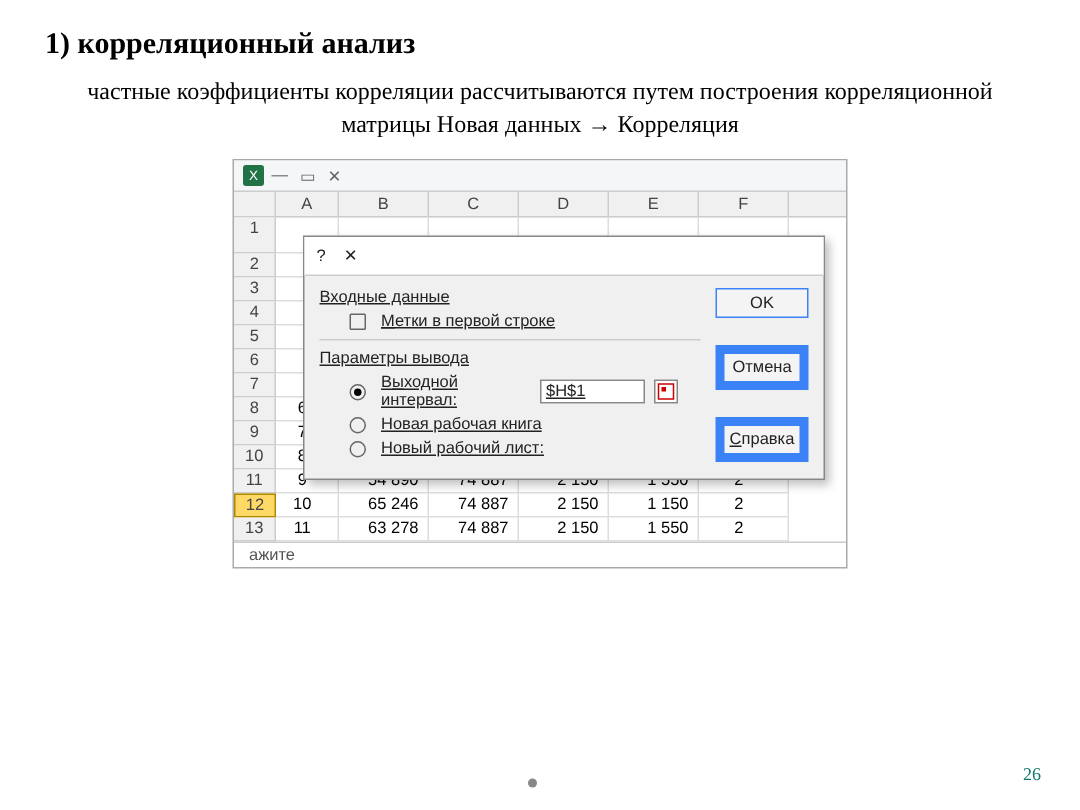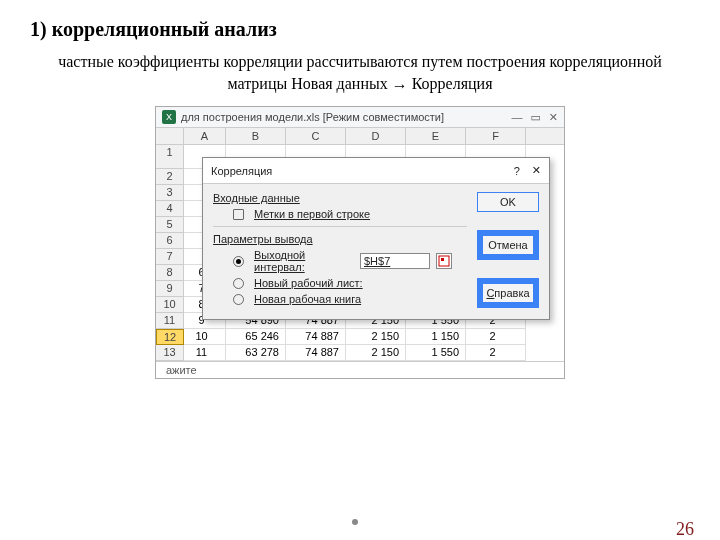--- a/index.html
+++ b/index.html
@@ -41,34 +41,33 @@
   .radio, .checkbox { width: 11px; height: 11px; border: 1px solid #666; display: inline-block; margin-right: 4px; vertical-align: middle; }
   .radio { border-radius: 50%; position: relative; }
   .radio.checked::after { content: ""; position: absolute; top: 2px; left: 2px; width: 5px; height: 5px; background: #000; border-radius: 50%; }
   .checkbox { border-radius: 1px; }
   .btn { background: #f4f4f4; border: 6px solid #3b82f6; padding: 3px 0; text-align: center; cursor: default; }
   .btn.default { border: 1px solid #3b82f6; }
   .underline { text-decoration: underline; }
   .sep { height: 1px; background: #ccc; margin: 6px 0; }
   .option-sub { margin-left: 20px; }
 
-  .page-number { position: absolute; bottom: 0; right: 26px; font-family: Georgia, serif; font-size: 18px; color: #7f1d1d; }
+  .page-number { position: absolute; bottom: 16px; right: 26px; font-family: Georgia, serif; font-size: 12px; color: #0f766e; }
   .dot { position: absolute; bottom: 15px; left: 352px; width: 6px; height: 6px; background: #888; border-radius: 50%; }
 </style>
 </head>
 <body>
 
 <div class="page">
   <div class="heading">1) корреляционный анализ</div>
   <div class="subtext">частные коэффициенты корреляции рассчитываются путем построения корреляционной матрицы Новая данных → Корреляция</div>
 
   <div class="excel-window">
     <div class="excel-header">
       <div class="excel-icon">X</div>
-      <div class="excel-title">для построения модели.xls  [Режим совместимости]</div>
       <div class="win-controls">
         <span>—</span>
         <span>▭</span>
         <span>✕</span>
       </div>
     </div>
 
     <div class="col-headers">
       <div></div>
       <div>A</div>
@@ -196,51 +195,50 @@
           <div class="cell">2 150</div>
           <div class="cell">1 550</div>
           <div class="cell center">2</div>
         </div>
       </div>
 
     <div class="footer-truncated">ажите</div>
 
     <div class="dialog">
       <div class="dialog-title">
-        <span class="dialog-title-text">Корреляция</span>
         <span style="margin-right:12px;">?</span>
         <span>✕</span>
       </div>
       <div class="dialog-body">
         <div class="dialog-left">
           <div class="section-title">Входные данные</div>
           <div class="form-row option-sub">
             <span class="checkbox"></span>
             <span><span class="underline">М</span>етки в первой строке</span>
           </div>
           <div class="sep"></div>
           <div class="section-title">Параметры вывода</div>
           <div class="form-row option-sub">
             <span class="radio checked"></span>
             <span class="form-label" style="width:100px;">В<span class="underline">ы</span>ходной интервал:</span>
-            <span class="input" style="width:70px;">$H$7</span>
+            <span class="input" style="width:70px;">$H$1</span>
             <span class="range-btn">
               <svg viewBox="0 0 12 12">
                   <rect x="1" y="1" width="10" height="10" fill="#fff" stroke="#c00"></rect>
                   <rect x="3" y="3" width="3" height="3" fill="#c00"></rect>
                 </svg>
             </span>
           </div>
           <div class="form-row option-sub">
             <span class="radio"></span>
+            <span>Новая рабочая книга</span>
+          </div>
+          <div class="form-row option-sub">
+            <span class="radio"></span>
             <span>Новый рабочий лист:</span>
-          </div>
-          <div class="form-row option-sub">
-            <span class="radio"></span>
-            <span>Новая рабочая книга</span>
           </div>
         </div>
         <div class="dialog-right">
           <div class="btn default">OK</div>
           <div class="btn">Отмена</div>
           <div class="btn"><span class="underline">С</span>правка</div>
         </div>
       </div>
     </div>
   </div>

